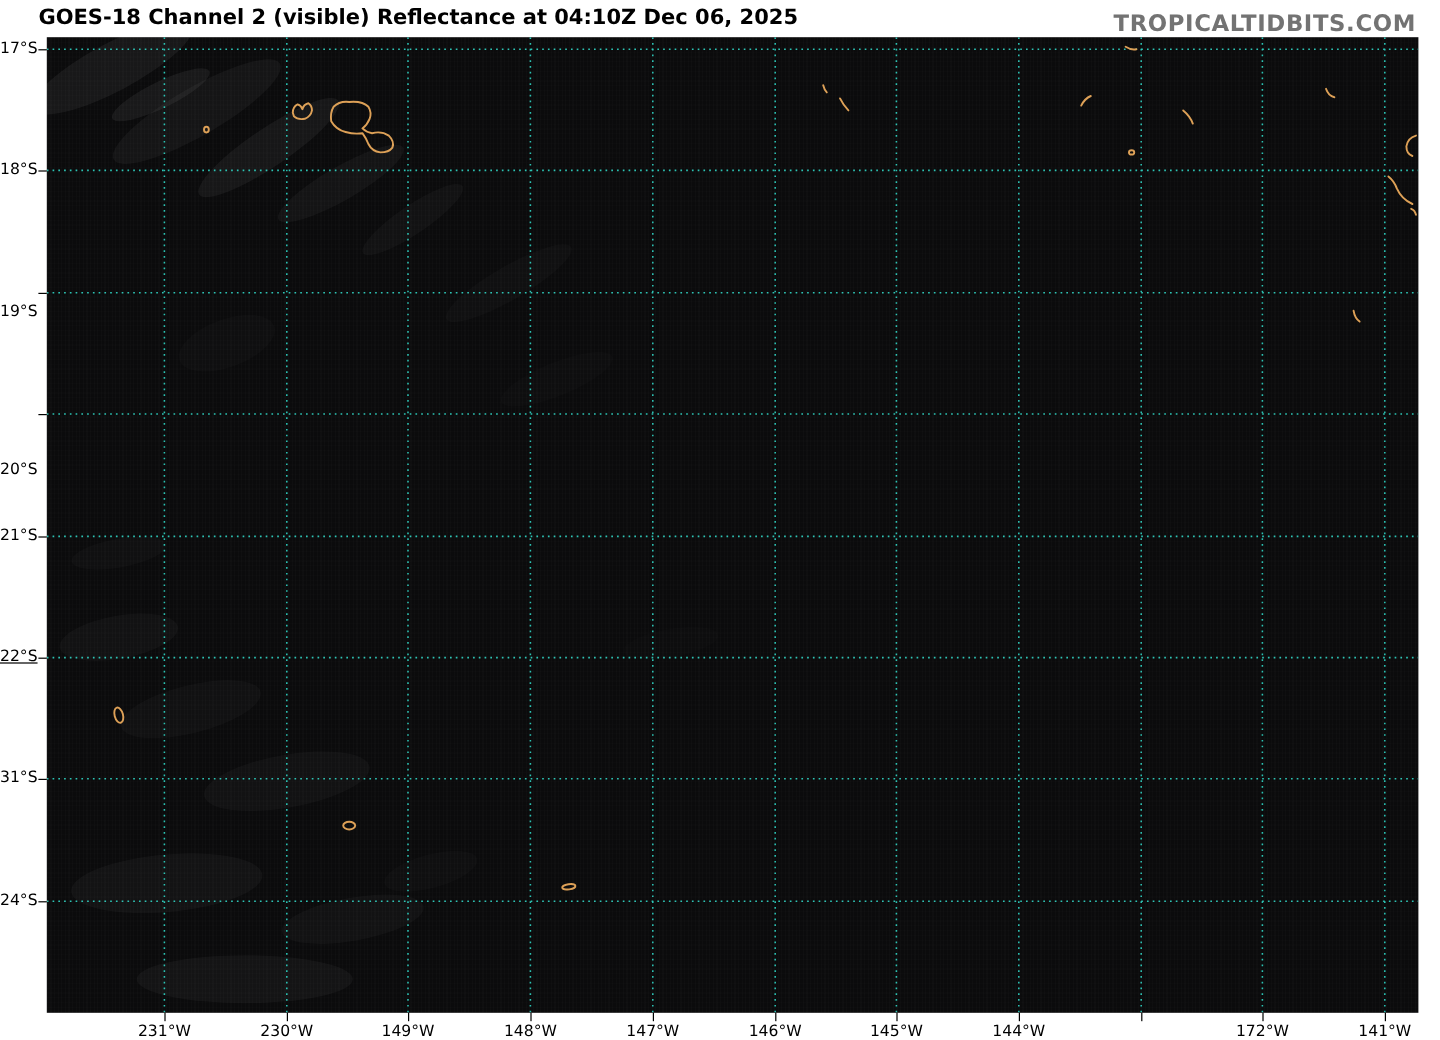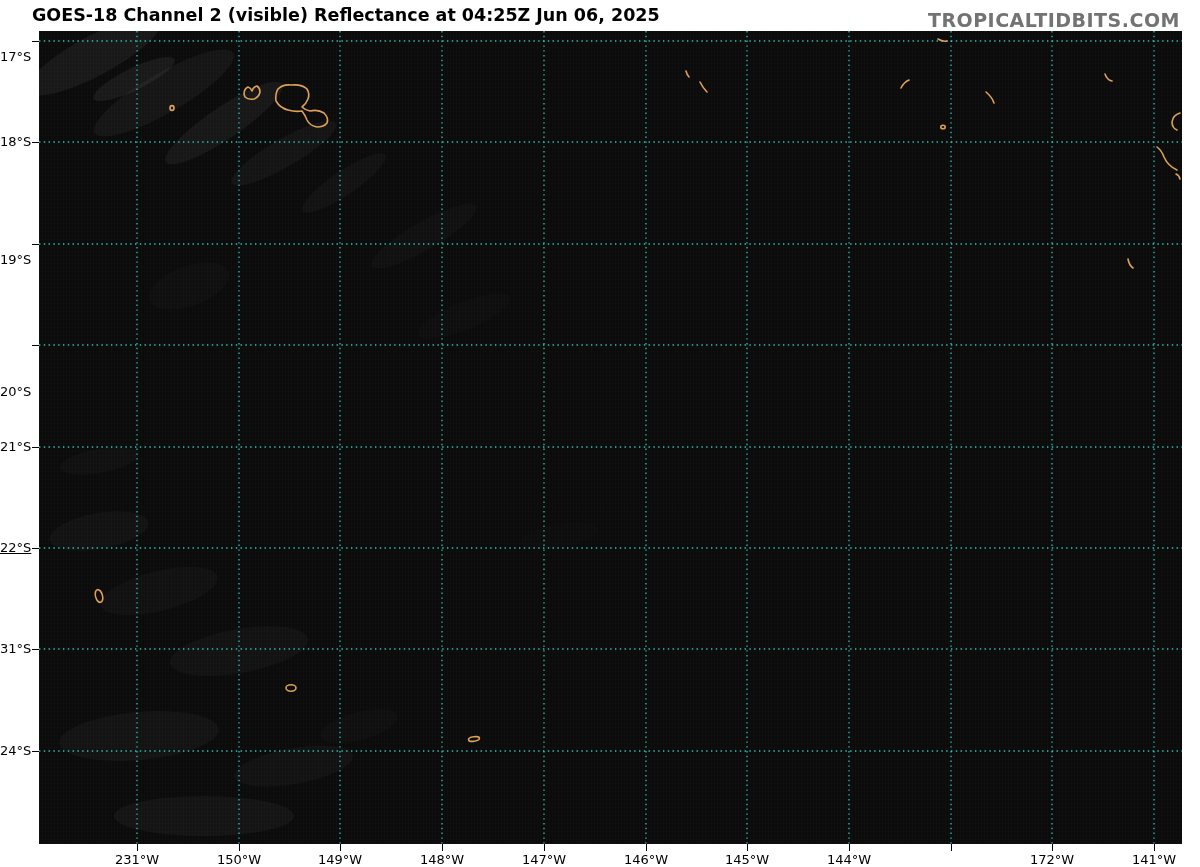--- a/index.html
+++ b/index.html
@@ -40,21 +40,21 @@
     position:absolute;width:70px;text-align:center;
     font-size:13px;color:#000;line-height:16px;white-space:nowrap;
   }
   .tick-lat{position:absolute;height:1px;background:#000;}
   .tick-lon{position:absolute;width:1px;background:#000;}
 </style>
 </head>
 <body>
 
 <div class="figure">
-  <div class="title">GOES-18 Channel 2 (visible) Reflectance at 04:25Z Jun 06, 2025</div>
+  <div class="title">GOES-18 Channel 2 (visible) Reflectance at 04:10Z Dec 06, 2025</div>
   <div class="watermark">TROPICALTIDBITS.COM</div>
   <div class="plot">
     <svg id="map-svg" xmlns="http://www.w3.org/2000/svg" viewBox="0 0 1143 813">
         <ellipse cx="55" cy="25" rx="75" ry="20" fill="#ffffff" opacity="0.055" transform="rotate(-28 55 25)"></ellipse>
         <ellipse cx="95" cy="48" rx="45" ry="11" fill="#ffffff" opacity="0.06" transform="rotate(-26 95 48)"></ellipse>
         <ellipse cx="125" cy="62" rx="80" ry="20" fill="#ffffff" opacity="0.045" transform="rotate(-30 125 62)"></ellipse>
         <ellipse cx="185" cy="92" rx="70" ry="16" fill="#ffffff" opacity="0.05" transform="rotate(-34 185 92)"></ellipse>
         <ellipse cx="245" cy="122" rx="60" ry="14" fill="#ffffff" opacity="0.04" transform="rotate(-30 245 122)"></ellipse>
         <ellipse cx="305" cy="152" rx="50" ry="12" fill="#ffffff" opacity="0.032" transform="rotate(-34 305 152)"></ellipse>
         <ellipse cx="385" cy="205" rx="60" ry="14" fill="#ffffff" opacity="0.025" transform="rotate(-30 385 205)"></ellipse>
@@ -101,41 +101,41 @@
         <path d="M1141,82 q-7,2 -8,9 q0,6 5,8" fill="none" stroke="#dda056" stroke-width="1.6" stroke-linecap="round" stroke-linejoin="round"></path>
         <path d="M1118,116 q5,4 7,10 q4,9 13,13" fill="none" stroke="#dda056" stroke-width="1.6" stroke-linecap="round" stroke-linejoin="round"></path>
         <path d="M1137,143 q3,1 4,5" fill="none" stroke="#dda056" stroke-width="1.6" stroke-linecap="round" stroke-linejoin="round"></path>
         <path d="M1089,228 q1,6 5,9" fill="none" stroke="#dda056" stroke-width="1.6" stroke-linecap="round" stroke-linejoin="round"></path>
         <ellipse cx="60" cy="565" rx="3.5" ry="6.5" fill="none" stroke="#dda056" stroke-width="1.6" transform="rotate(-15 60 565)"></ellipse>
         <ellipse cx="252" cy="657" rx="5" ry="3.2" fill="none" stroke="#dda056" stroke-width="1.6" transform="rotate(0 252 657)"></ellipse>
         <ellipse cx="435" cy="708" rx="5.5" ry="2.2" fill="none" stroke="#dda056" stroke-width="1.6" transform="rotate(-8 435 708)"></ellipse>
       </svg>
   </div>
   <div id="lat-axis">
-      <div class="axis-label-lat" style="top: 32px; margin-top: 16px;">17°S</div>
+      <div class="axis-label-lat" style="top: 32px;">17°S</div>
       <div class="tick-lat" style="top: 41px; left: 32px; width: 7px;"></div>
       <div class="axis-label-lat" style="top: 133px;">18°S</div>
       <div class="tick-lat" style="top: 142px; left: 32px; width: 7px;"></div>
       <div class="axis-label-lat" style="top: 251px;">19°S</div>
       <div class="tick-lat" style="top: 244px; left: 32px; width: 7px;"></div>
       <div class="axis-label-lat" style="top: 336px; margin-top: 47px;">20°S</div>
       <div class="tick-lat" style="top: 345px; left: 32px; width: 7px;"></div>
       <div class="axis-label-lat" style="top: 438px;">21°S</div>
       <div class="tick-lat" style="top: 447px; left: 32px; width: 7px;"></div>
       <div class="axis-label-lat" style="top: 539px; text-decoration: underline;">22°S</div>
       <div class="tick-lat" style="top: 548px; left: 32px; width: 7px;"></div>
       <div class="axis-label-lat" style="top: 640px;">31°S</div>
       <div class="tick-lat" style="top: 649px; left: 32px; width: 7px;"></div>
       <div class="axis-label-lat" style="top: 742px;">24°S</div>
       <div class="tick-lat" style="top: 751px; left: 32px; width: 7px;"></div>
     </div>
   <div id="lon-axis">
       <div class="axis-label-lon" style="left: 102px; top: 852px;">231°W</div>
       <div class="tick-lon" style="left: 137px; top: 844px; height: 7px;"></div>
-      <div class="axis-label-lon" style="left: 204px; top: 852px;">150°W</div>
+      <div class="axis-label-lon" style="left: 204px; top: 852px;">230°W</div>
       <div class="tick-lon" style="left: 239px; top: 844px; height: 7px;"></div>
       <div class="axis-label-lon" style="left: 305px; top: 852px;">149°W</div>
       <div class="tick-lon" style="left: 340px; top: 844px; height: 7px;"></div>
       <div class="axis-label-lon" style="left: 407px; top: 852px;">148°W</div>
       <div class="tick-lon" style="left: 442px; top: 844px; height: 7px;"></div>
       <div class="axis-label-lon" style="left: 509px; top: 852px;">147°W</div>
       <div class="tick-lon" style="left: 544px; top: 844px; height: 7px;"></div>
       <div class="axis-label-lon" style="left: 611px; top: 852px;">146°W</div>
       <div class="tick-lon" style="left: 646px; top: 844px; height: 7px;"></div>
       <div class="axis-label-lon" style="left: 712px; top: 852px;">145°W</div>

